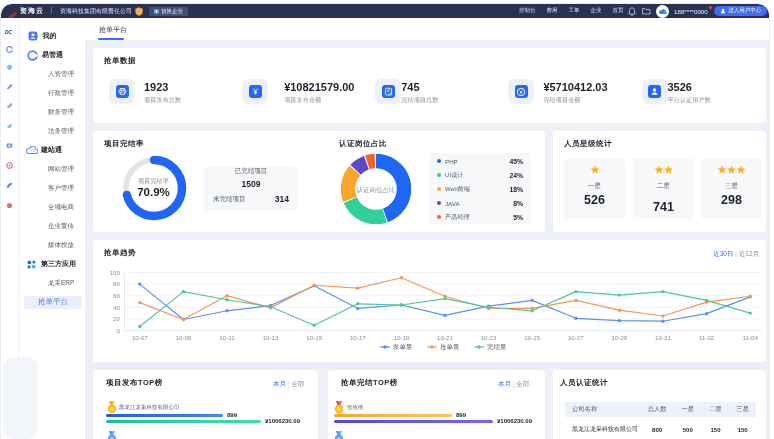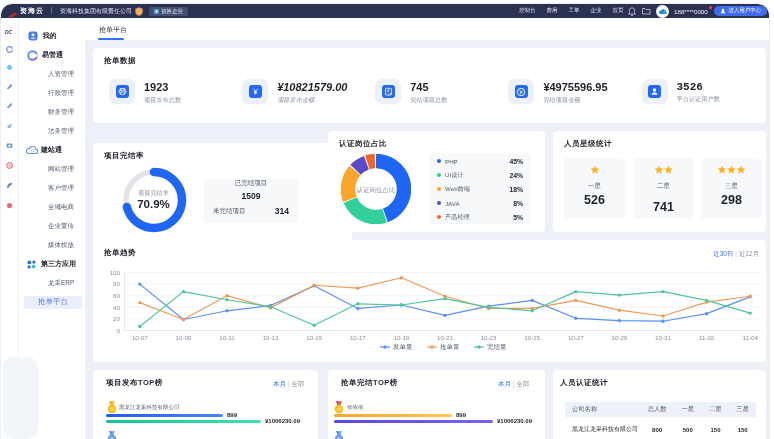--- a/index.html
+++ b/index.html
@@ -197,72 +197,72 @@
           </div>
     </div>
     <div class="statbox">
       <div class="slight">
             <div class="sicon">
               <svg width="9" height="9" viewBox="0 0 14 14">
                 <path d="M3.5 2.5l3.5 4 3.5-4M7 6.5v5M4.5 7.5h5M4.5 9.5h5" stroke="#fff" stroke-width="1.4" fill="none"></path>
               </svg>
             </div>
           </div>
-      <div style="margin-left:9px;font-style:italic;">
+      <div style="margin-left:16px;">
             <div class="snum">¥10821579.00</div>
             <div class="slab">项目发布金额</div>
           </div>
     </div>
     <div class="statbox">
       <div class="slight">
             <div class="sicon">
               <svg width="9" height="9" viewBox="0 0 14 14">
                 <rect x="2.2" y="2" width="9.6" height="10.5" rx="1.5" fill="none" stroke="#fff" stroke-width="1.3"></rect>
                 <path d="M4.5 5h5M4.5 7.5h3" stroke="#fff" stroke-width="1.2"></path>
                 <path d="M7.6 10.2l1.3 1.3 2.2-2.4" stroke="#fff" stroke-width="1.2" fill="none"></path>
               </svg>
             </div>
           </div>
-      <div style="margin-left:9px;">
+      <div style="">
             <div class="snum">745</div>
             <div class="slab">完结项目总数</div>
           </div>
     </div>
     <div class="statbox">
       <div class="slight">
             <div class="sicon">
               <svg width="10" height="10" viewBox="0 0 14 14">
                 <circle cx="7" cy="7" r="5.2" fill="none" stroke="#fff" stroke-width="1.3"></circle>
                 <path d="M5 4.8l2 2.3 2-2.3M7 7.1v3M5.4 8h3.2" stroke="#fff" stroke-width="1.1" fill="none"></path>
               </svg>
             </div>
           </div>
       <div style="margin-left:9px;">
-            <div class="snum">¥4975596.95</div>
+            <div class="snum">¥5710412.03</div>
             <div class="slab">完结项目金额</div>
           </div>
     </div>
     <div class="statbox">
       <div class="slight">
             <div class="sicon">
               <svg width="9" height="9" viewBox="0 0 14 14">
                 <circle cx="7" cy="4.6" r="2.6" fill="#fff"></circle>
                 <path d="M2.2 12a4.9 4.9 0 0 1 9.6 0Z" fill="#fff"></path>
               </svg>
             </div>
           </div>
-      <div style="margin-left:9px;font-family:Liberation Mono, monospace;">
+      <div style="">
             <div class="snum">3526</div>
             <div class="slab">平台认证用户数</div>
           </div>
     </div>
   </div>
 </div>
 
-<div class="card" style="left:92px;top:127px;width:259px;height:101px;margin-top:12px;">
+<div class="card" style="left:92px;top:127px;width:259px;height:101px;">
   <div class="ctitle">项目完结率</div>
   <svg class="abs" style="left:27.5px;top:23.5px;" width="66" height="66" viewBox="0 0 66 66">
     <circle cx="33" cy="33" r="28" fill="none" stroke="#e2e4e9" stroke-width="5.5"></circle>
     <circle cx="33" cy="33" r="28" fill="none" stroke="#2066f5" stroke-width="8.5" stroke-linecap="round" stroke-dasharray="124.7 175.9" transform="rotate(-90 33 33)"></circle>
   </svg>
   <div class="abs" style="left:27.5px;top:45.5px;width:66px;text-align:center;font-size:6.2px;color:#86909c;">项目完结率</div>
   <div class="abs" style="left:27.5px;top:54.5px;width:66px;text-align:center;font-size:11.5px;font-weight:bold;color:#1d2129;">70.9%</div>
   <div class="abs" style="left:111px;top:36px;width:94px;height:44px;background:#f7f8fa;border-radius:4px;">
     <div style="display:flex;align-items:center;height:22px;padding:0 9px;flex-direction:column;">
           <span style="flex:1;font-size:6.5px;color:#4e5969;">已完结项目</span>

